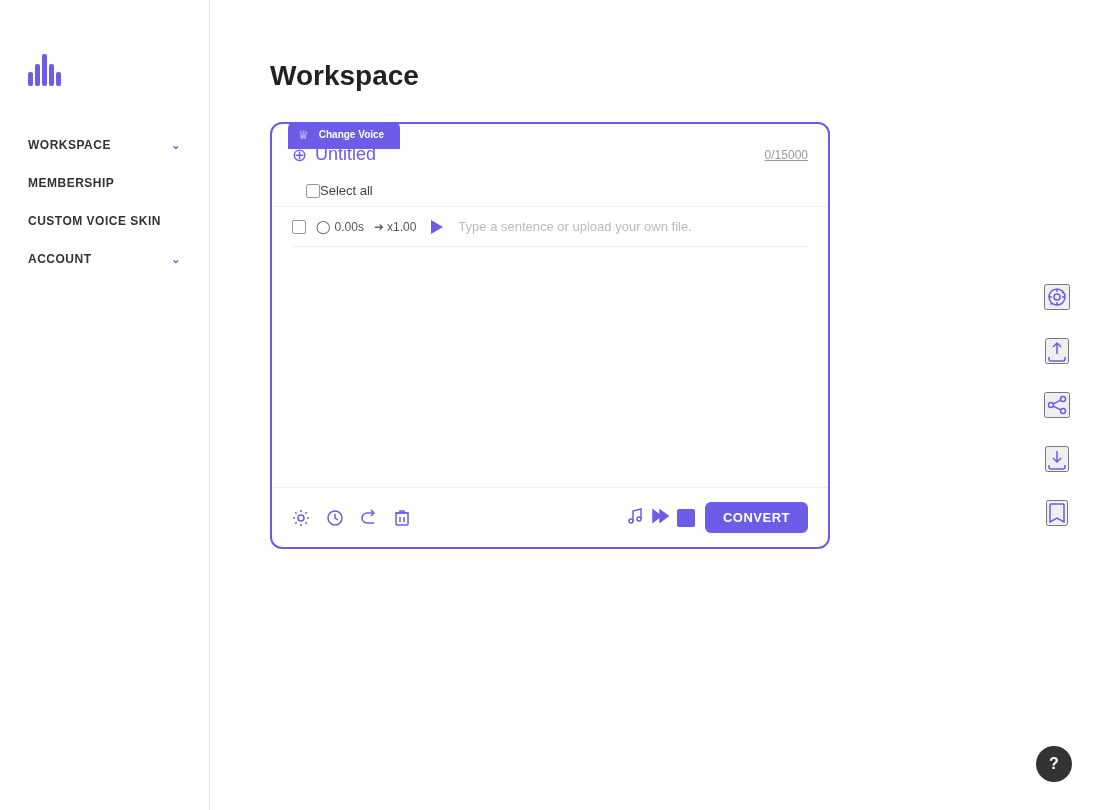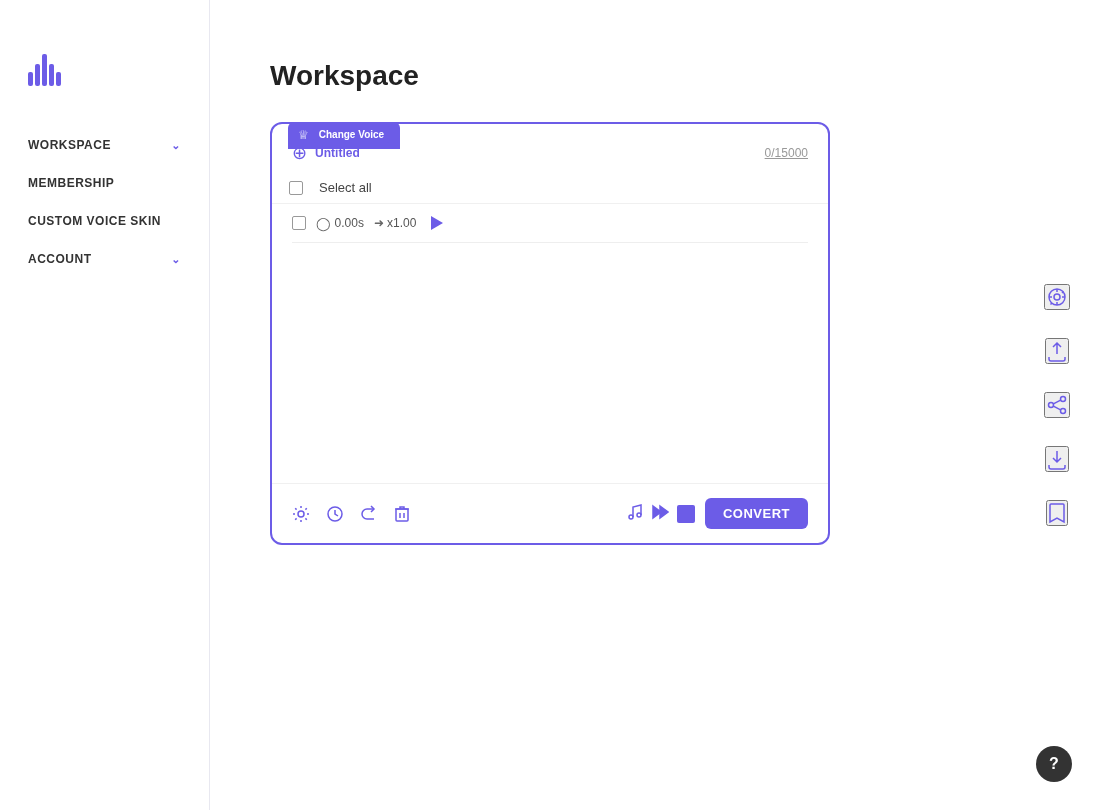--- a/index.html
+++ b/index.html
@@ -126,36 +126,36 @@
       align-items: center;
       gap: 8px;
     }
     .add-icon {
       color: #6c5ce7;
       font-size: 18px;
       font-weight: 300;
       line-height: 1;
     }
     .card-title {
-      font-size: 12px;
-      font-weight: 700;
+      font-size: 18px;
+      font-weight: 400;
       color: #6c5ce7;
     }
     .char-count {
       font-size: 12px;
       color: #999;
       text-decoration: underline;
     }
 
     
     .select-all-row {
       display: flex;
       align-items: center;
-      gap: 16px;
-      padding: 8px 17px;
+      gap: 0;
+      padding: 8px 34px;
     }
     .checkbox {
       width: 14px;
       height: 14px;
       border: 1.5px solid #999;
       border-radius: 2px;
       cursor: pointer;
       background: #fff;
     }
     .select-all-label {
@@ -379,20 +379,21 @@
       </div>
       <div class="speed-area">
         <span class="arrow-icon">➜</span>
         <span>x1.00</span>
       </div>
       <button class="play-btn-small">
         <svg width="12" height="14" viewBox="0 0 12 14" fill="#6c5ce7">
             <polygon points="0,0 12,7 0,14"></polygon>
           </svg>
       </button>
+      <span class="text-input-area">Type a sentence or upload your own file.</span>
     </div>
 
     <div class="divider-line"></div>
 
     <div class="card-body-space"></div>
 
     <div class="card-toolbar">
       <div class="toolbar-left">
 
         <button class="tool-btn">

